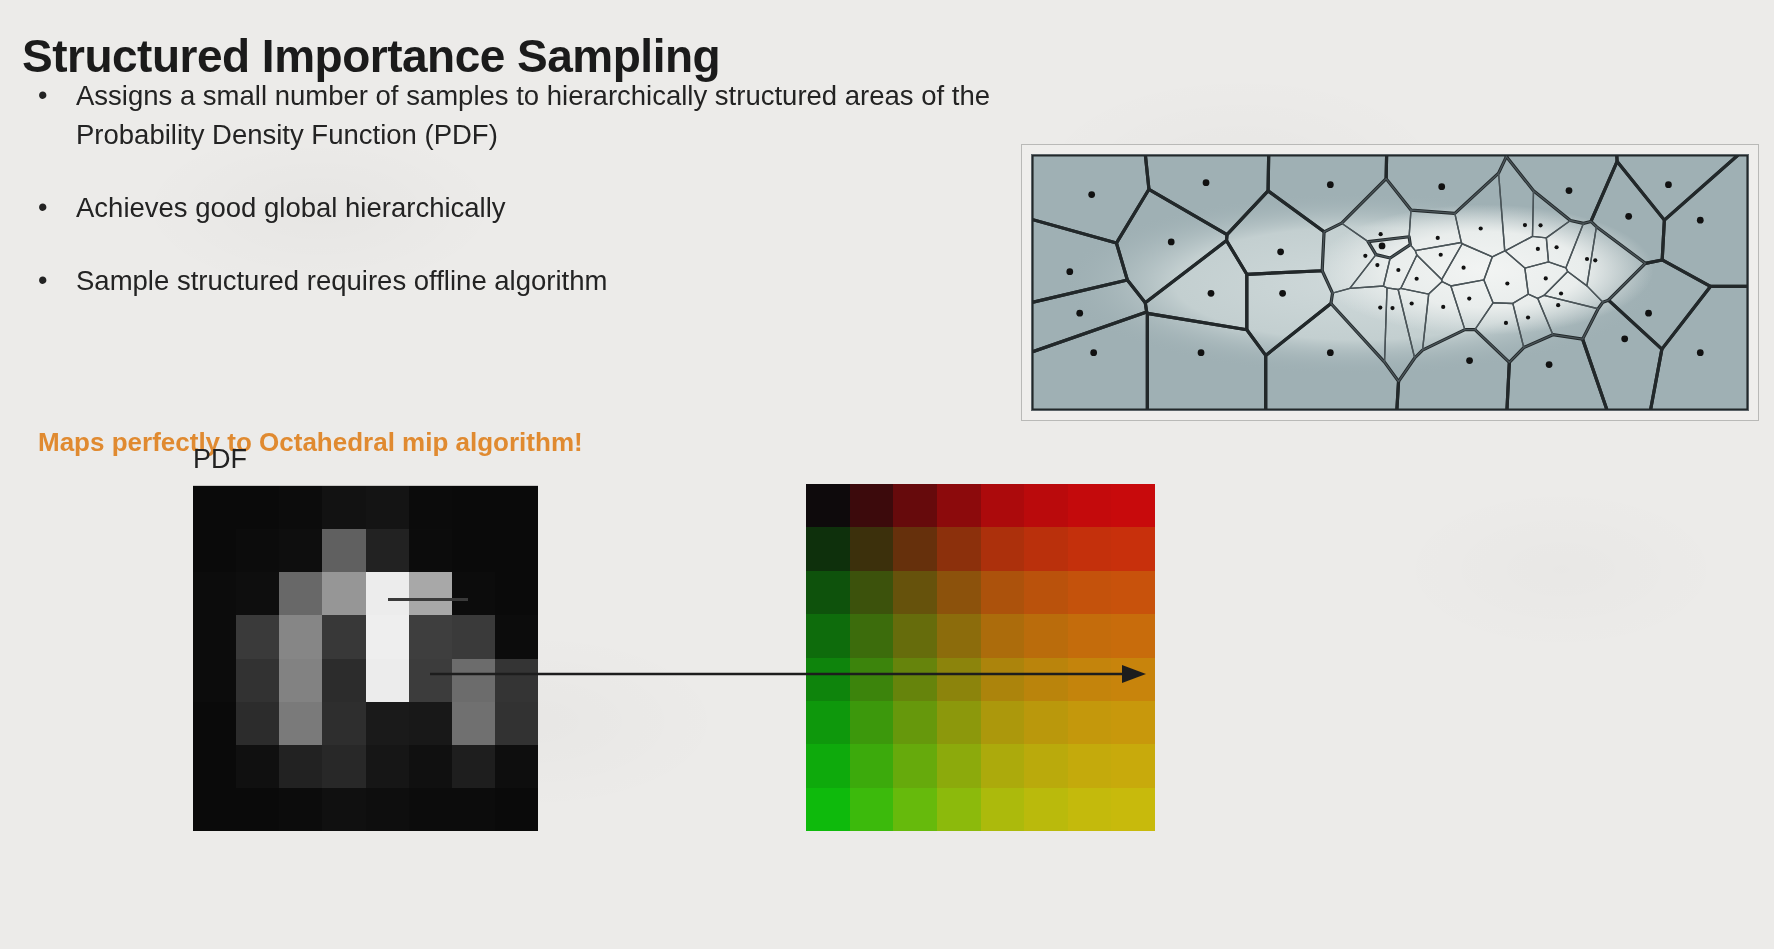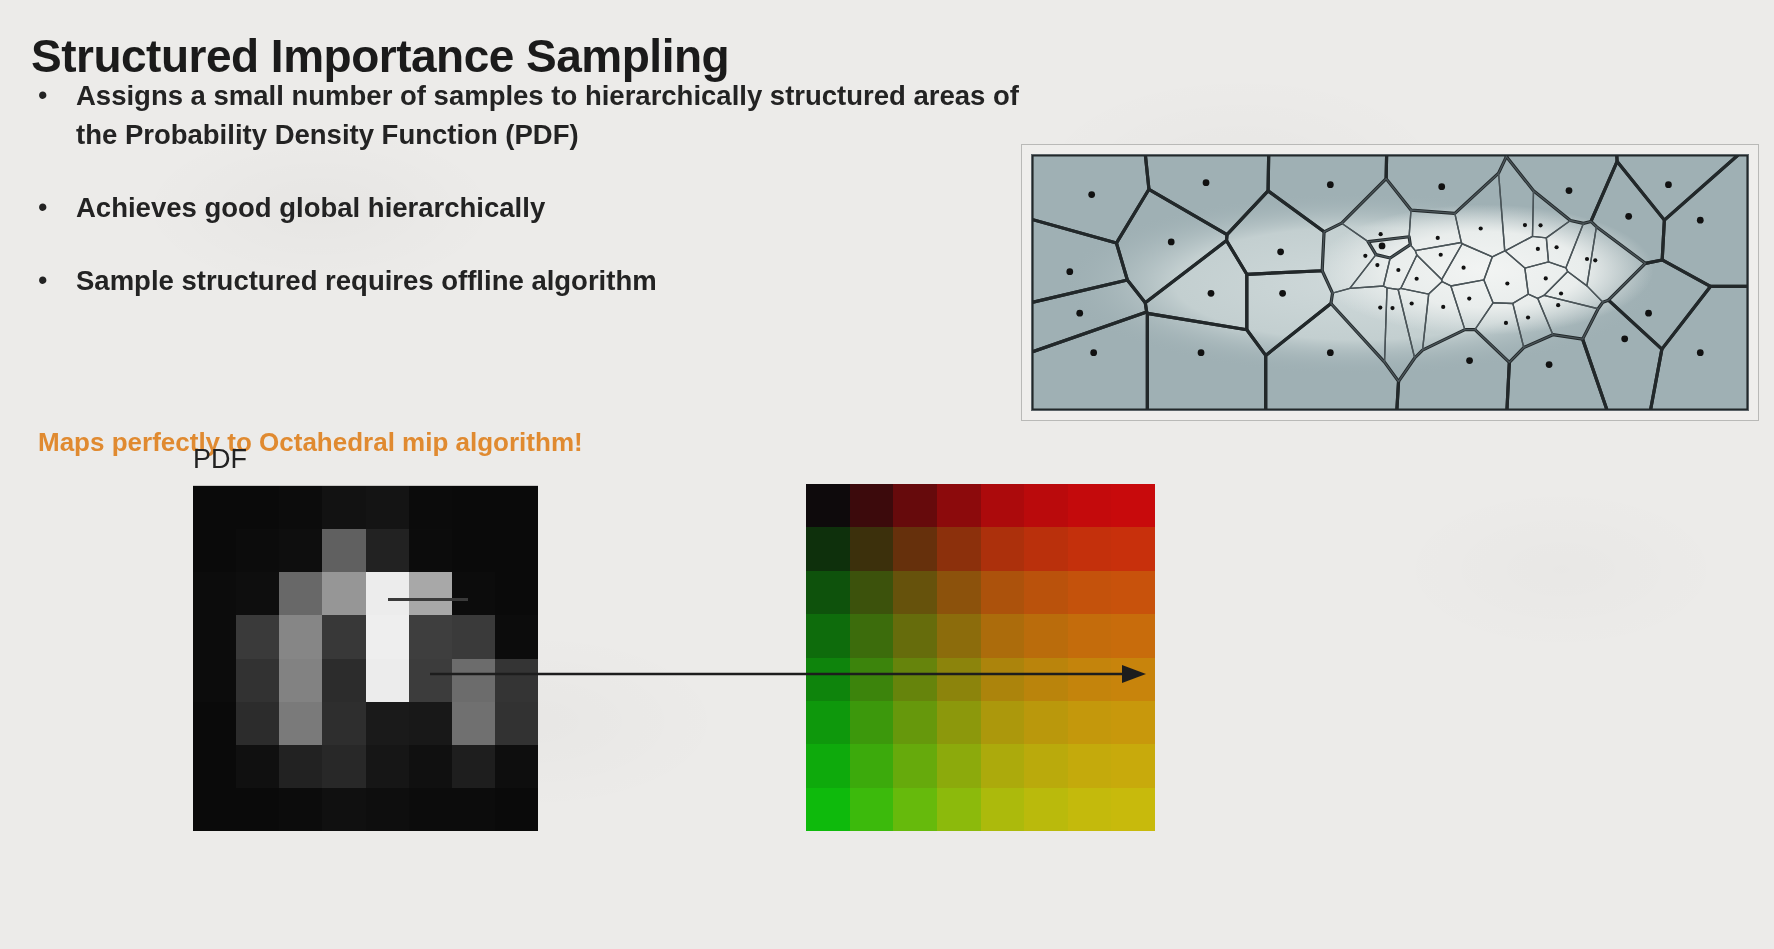--- a/index.html
+++ b/index.html
@@ -29,21 +29,21 @@
       radial-gradient(ellipse 300px 140px at 70% 18%, rgba(0,0,0,.018), transparent 70%),
       radial-gradient(ellipse 280px 130px at 30% 76%, rgba(0,0,0,.020), transparent 70%),
       radial-gradient(ellipse 240px 120px at 88% 60%, rgba(0,0,0,.016), transparent 70%);
     pointer-events: none;
     z-index: 0;
   }
 
   .layer { position: absolute; z-index: 2; }
 
   #title {
-    left: 31px;
+    left: 22px;
     top: -2px;
     font-size: 46px;
     font-weight: bold;
     color: #1b1b1b;
     letter-spacing: -0.5px;
     white-space: nowrap;
   }
 
   #bullets {
     left: 34px;
@@ -61,21 +61,21 @@
   .bullet .dot {
     flex: 0 0 auto;
     width: 42px;
     font-size: 27px;
     line-height: 1.42;
     color: #232323;
     text-align: left;
     padding-left: 4px;
     box-sizing: border-box;
   }
-  .bullet .btext { flex: 1 1 auto; font-weight: bold; }
+  .bullet .btext { flex: 1 1 auto; }
 
   #highlight {
     left: 38px;
     top: 427px;
     font-size: 26px;
     font-weight: bold;
     color: #e08a30;
     white-space: nowrap;
   }
 

